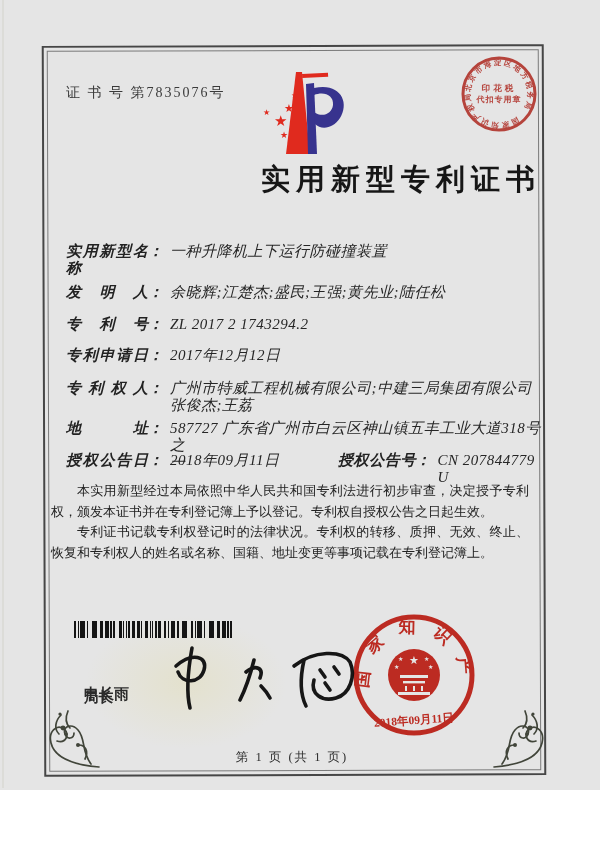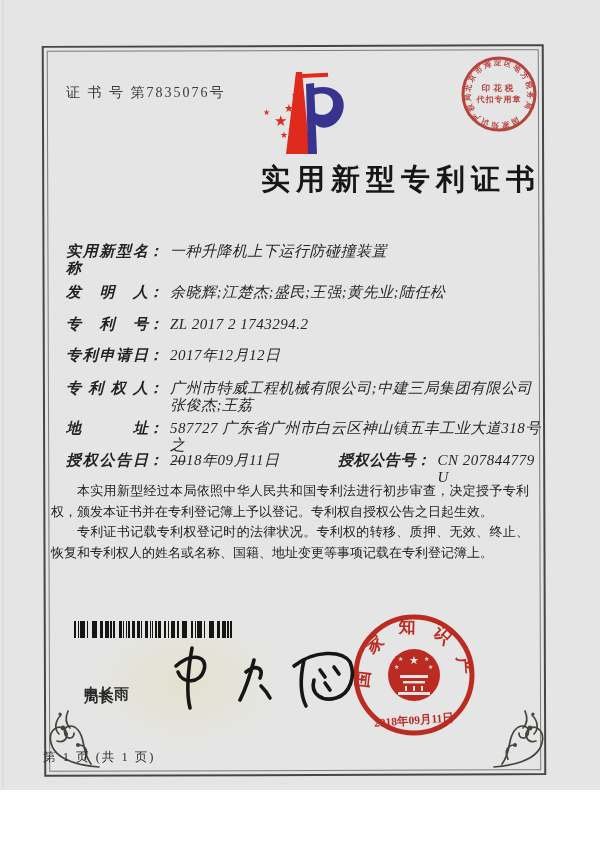--- a/index.html
+++ b/index.html
@@ -32,21 +32,21 @@
      repeating-linear-gradient(90deg,#151515 0 2px,transparent 2px 4px,#151515 4px 5px,transparent 5px 9px),
      repeating-linear-gradient(90deg,#151515 0 1px,transparent 1px 6px,#151515 6px 9px,transparent 9px 13px);}
   .sig-title{position:absolute;left:84px;top:659px;font-size:14.5px;font-weight:bold;color:#2b2b2b;margin-top:29px;}
   .sig-name{position:absolute;left:84px;top:685px;font-size:15px;font-weight:bold;color:#2b2b2b;}
   .sig-svg{position:absolute;left:158px;top:636px;}
   .seal{position:absolute;left:350px;top:611px;opacity:.94;mix-blend-mode:multiply;}
   .tax-stamp{position:absolute;left:458px;top:53px;opacity:.9;mix-blend-mode:multiply;}
   .orn{position:absolute;top:701px;}
   .orn-left{left:41px;}
   .orn-right{left:490px;transform:scaleX(-1);}
-  .footer-page{position:absolute;left:43px;top:749px;width:498px;
+  .footer-page{position:absolute;left:43px;top:749px;width:498px;text-align:center;
                font-size:12.5px;letter-spacing:2px;color:#2e2e2e;}
   .fold{position:absolute;left:8px;top:813px;width:0;height:0;
         border-bottom:12px solid #2a2a2a;border-right:30px solid transparent;opacity:.85;}
   .scanner-bar{position:absolute;left:0;top:790px;width:600px;height:66px;background:#ffffff;}
 </style>
 </head>
 <body>
 
 <div class="paper">
   <div class="paper-edge"></div>

